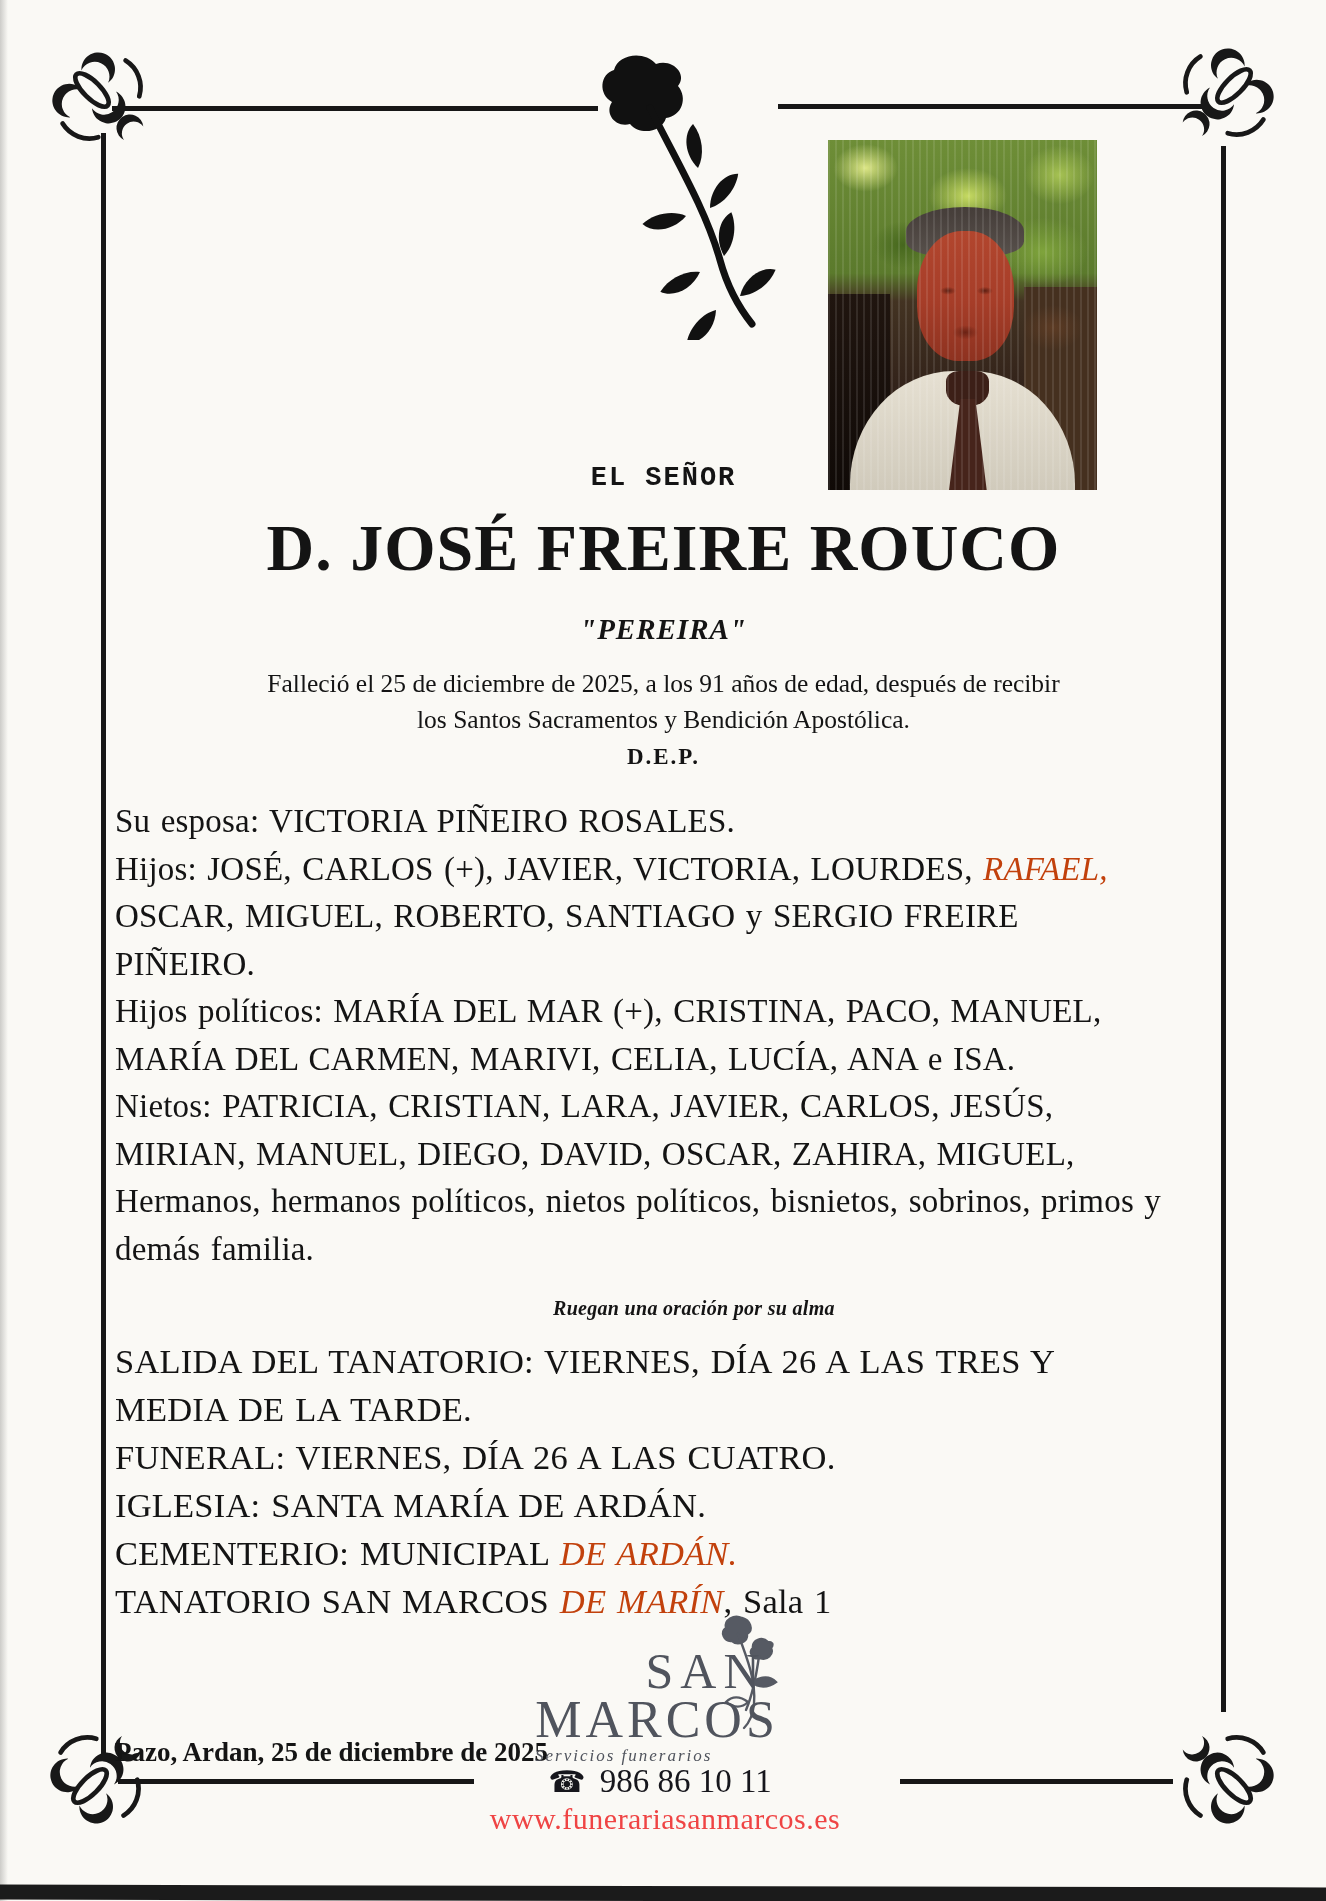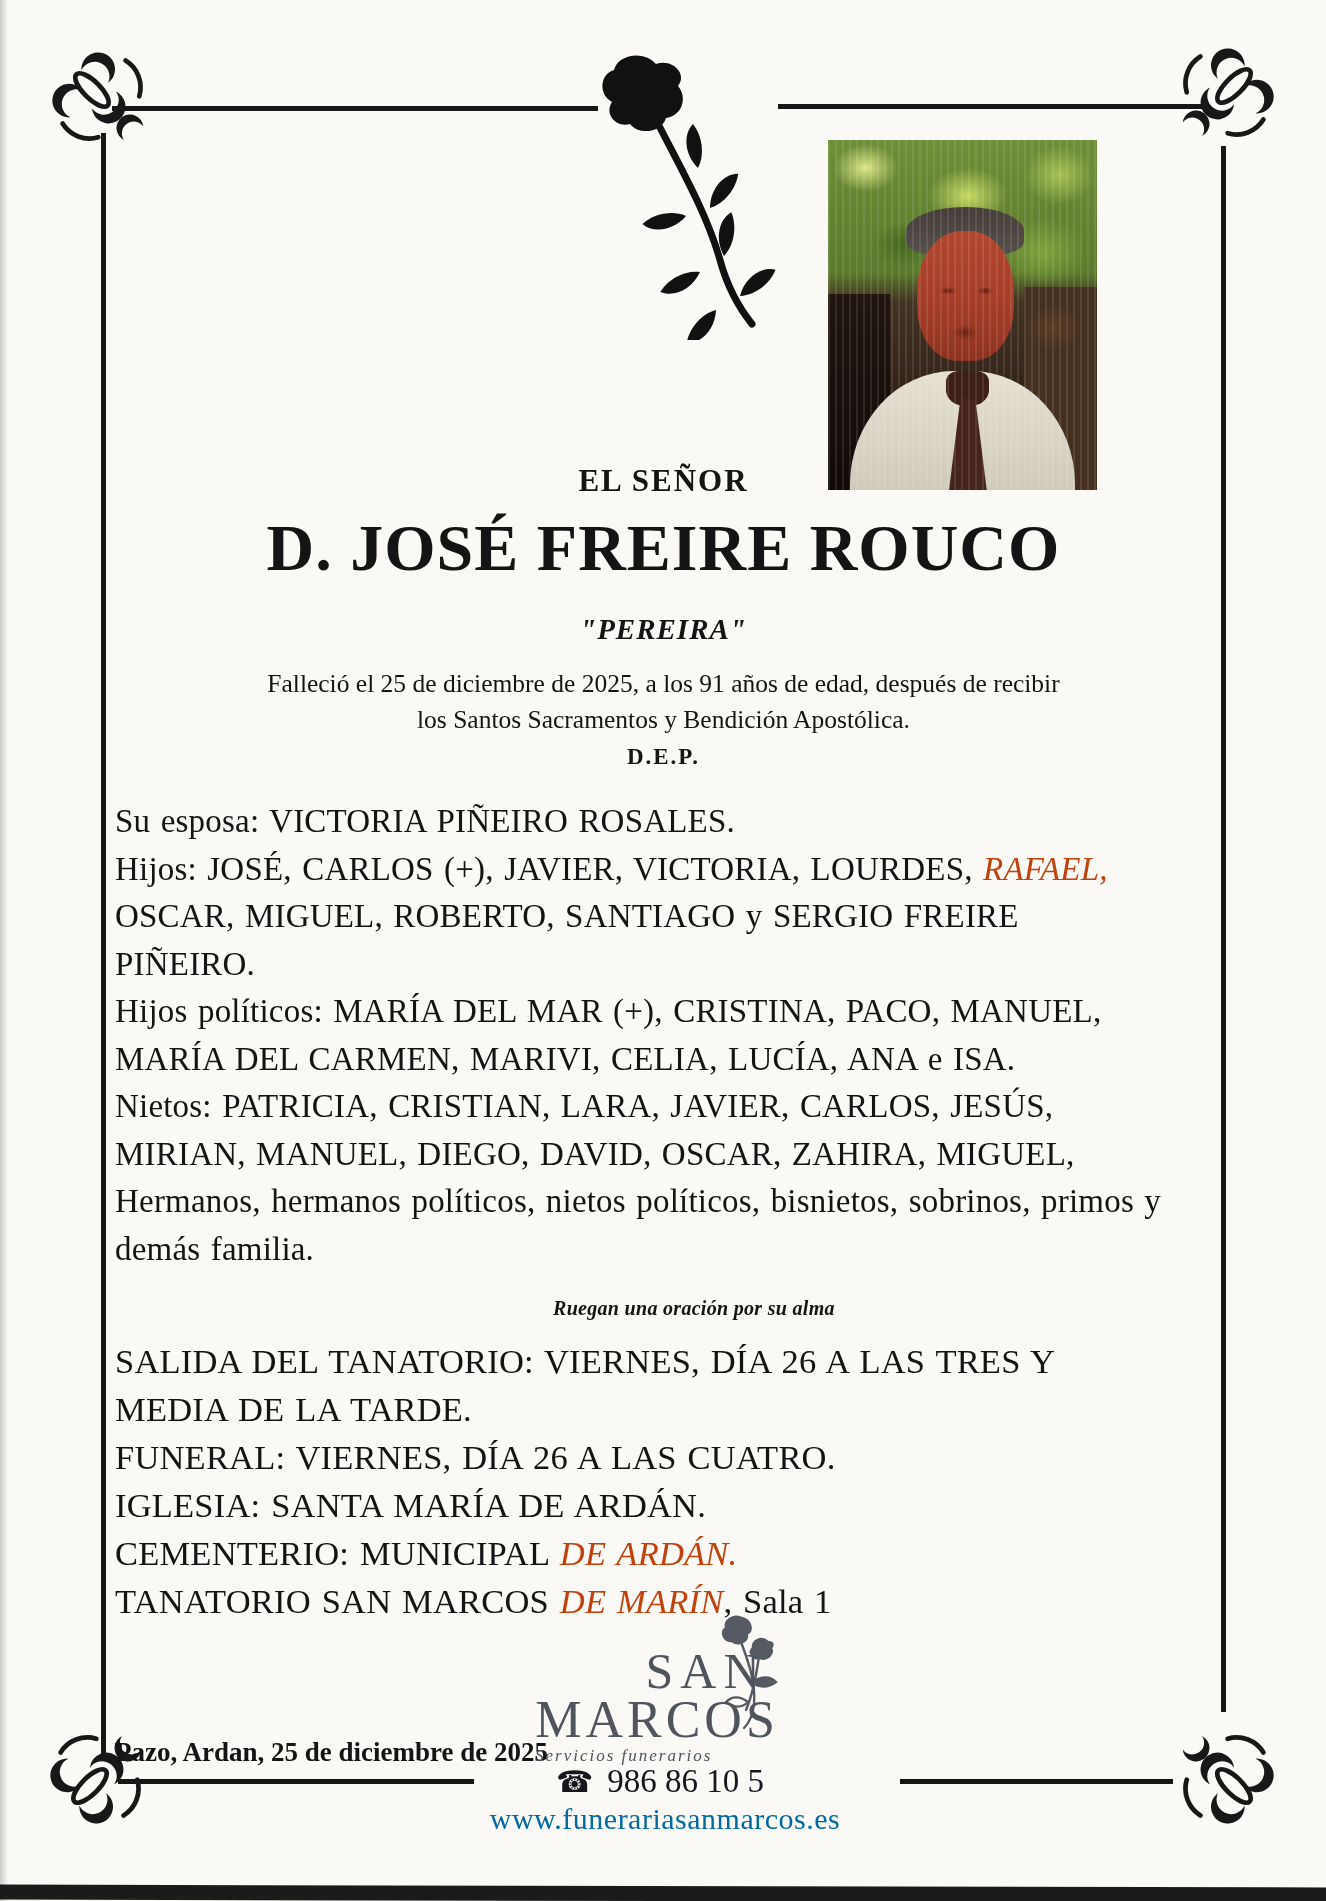--- a/index.html
+++ b/index.html
@@ -9,37 +9,37 @@
     margin:0 auto;
     background:#faf9f5;
     overflow:hidden;
     font-family:"Liberation Serif", serif;
     color:#141414;
   }
   .abs{position:absolute;}
   .bar{position:absolute;background:#171717;}
   .orn{position:absolute;width:126px;height:126px;}
   .center-wrap{position:absolute;left:101px;width:1125px;text-align:center;}
-  .pretitle{font-size:31px;font-weight:bold;letter-spacing:2px;}
+  .pretitle{font-size:27px;font-weight:bold;letter-spacing:2px;font-family:Liberation Mono, monospace;}
   .deceased{font-size:66px;font-weight:bold;letter-spacing:1px;white-space:nowrap;}
   .alias{font-size:29px;font-weight:bold;font-style:italic;letter-spacing:1px;}
   .death-lines{font-size:25.5px;line-height:36px;}
   .dep{font-size:23px;font-weight:bold;letter-spacing:2px;}
   .bodytext{position:absolute;left:115px;top:798px;width:1110px;font-size:33px;line-height:47.5px;letter-spacing:.2px;word-spacing:2px;white-space:nowrap;}
   .schedule{position:absolute;left:115px;top:1337px;width:1110px;font-size:34.5px;line-height:48px;letter-spacing:.2px;word-spacing:2px;white-space:nowrap;}
   .faded{color:#c2410c;font-style:italic;}
   .prayer{position:absolute;left:553px;top:1297px;font-size:20px;font-weight:bold;font-style:italic;letter-spacing:.3px;}
   .dateline{position:absolute;left:115px;top:1737px;font-size:27px;font-weight:bold;}
   .logo-txt{position:absolute;color:#50545d;font-family:"Liberation Serif",serif;}
   .logo-san{left:556px;width:300px;top:1642px;font-size:50px;letter-spacing:7px;text-align:center;}
   .logo-marcos{left:507px;width:300px;top:1690px;font-size:52px;letter-spacing:4px;text-align:center;}
   .logo-tagline{left:535px;width:300px;top:1746px;font-size:17px;font-style:italic;letter-spacing:2px;}
   .phone-row{position:absolute;left:480px;width:360px;top:1763px;font-size:33px;text-align:center;color:#16161c;white-space:nowrap;}
   .phone-row .glyph{font-size:30px;margin-right:14px;}
-  .site{position:absolute;left:465px;width:400px;top:1802px;font-size:30px;text-align:center;color:#0369a1;letter-spacing:.5px;}
+  .site{position:absolute;left:465px;width:400px;top:1802px;font-size:30px;text-align:center;color:#ef4444;letter-spacing:.5px;}
   
   .photo{
     position:absolute;left:828px;top:140px;width:269px;height:350px;overflow:hidden;
     background:
       radial-gradient(46px 34px at 14% 8%, #dce685 0%, rgba(220,230,133,0) 70%),
       radial-gradient(56px 40px at 52% 16%, #c6da62 0%, rgba(198,218,98,0) 70%),
       radial-gradient(50px 42px at 86% 10%, #a6c253 0%, rgba(166,194,83,0) 70%),
       radial-gradient(62px 48px at 80% 32%, #7fa43c 0%, rgba(127,164,60,0) 72%),
       radial-gradient(44px 34px at 28% 30%, #46671d 0%, rgba(70,103,29,0) 70%),
       linear-gradient(180deg,#6e8e37 0%,#5b7a2c 38%,#433322 46%,#33231a 70%,#261811 100%);
@@ -184,19 +184,19 @@
         <path d="M40,70 C50,64 58,64 64,70 C56,76 46,76 40,70 Z" fill="#565a63"></path>
         <path d="M36,90 C28,84 20,84 14,90 C22,96 30,96 36,90 Z"></path>
       </g>
     </svg>
   </div>
   <div class="logo-txt logo-san">SAN</div>
   <div class="logo-txt logo-marcos">MARCOS</div>
   <div class="logo-txt logo-tagline">Servicios funerarios</div>
 
   <div class="phone-row">
-    <span class="glyph">☎</span><span>986 86 10 5</span>
+    <span class="glyph">☎</span><span>986 86 10 11</span>
   </div>
   <div class="site">www.funerariasanmarcos.es</div>
 
   <div class="edge-shade"></div>
   <div class="scan-band"></div>
 </div>
 
 </body></html>

